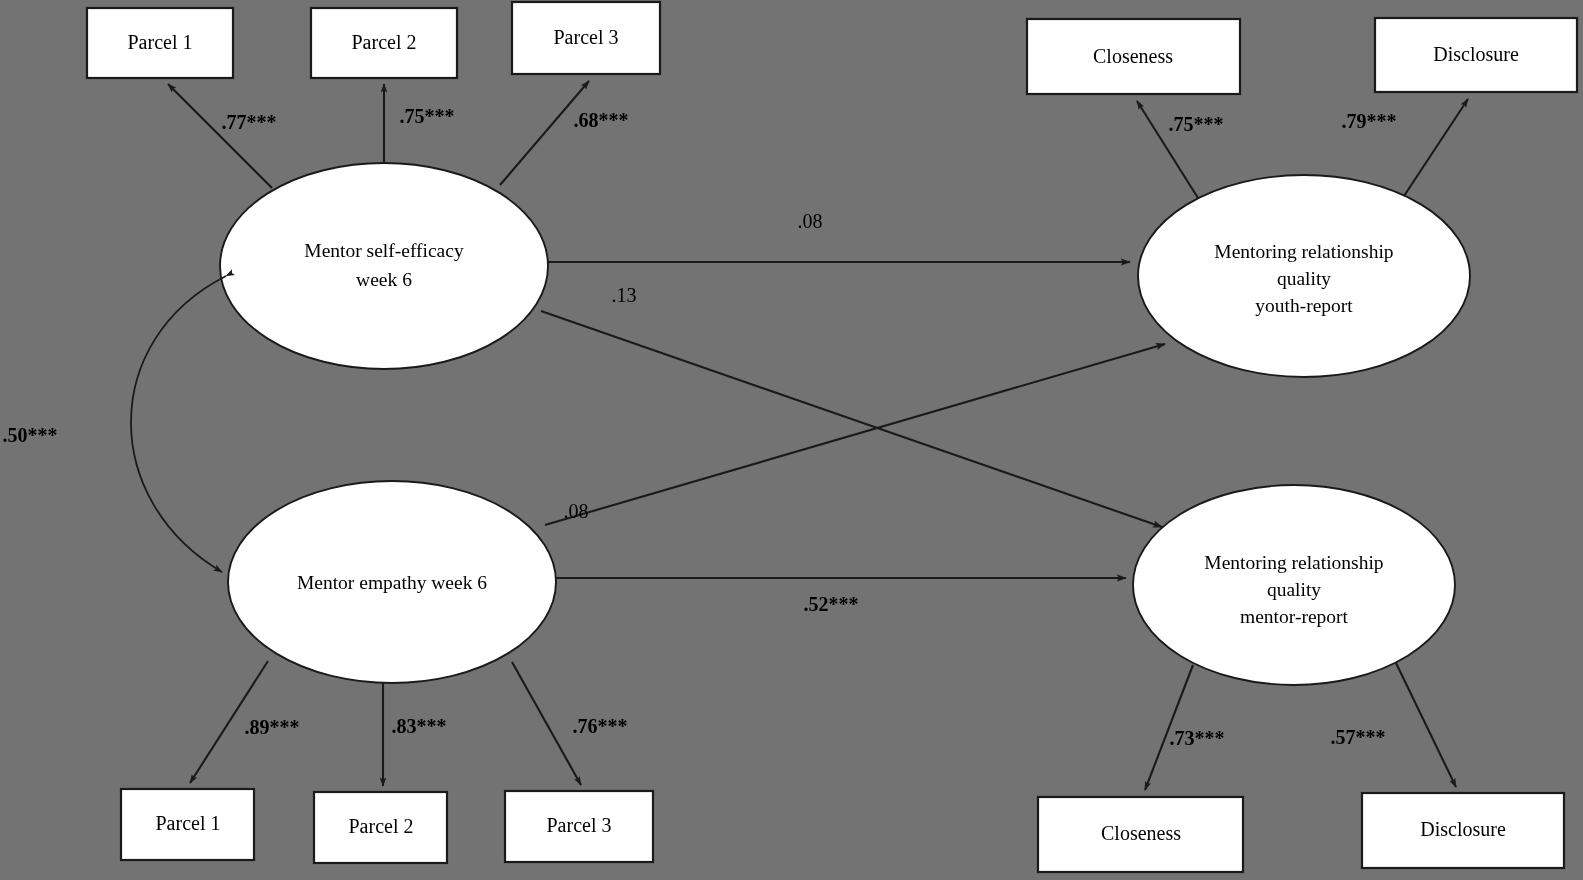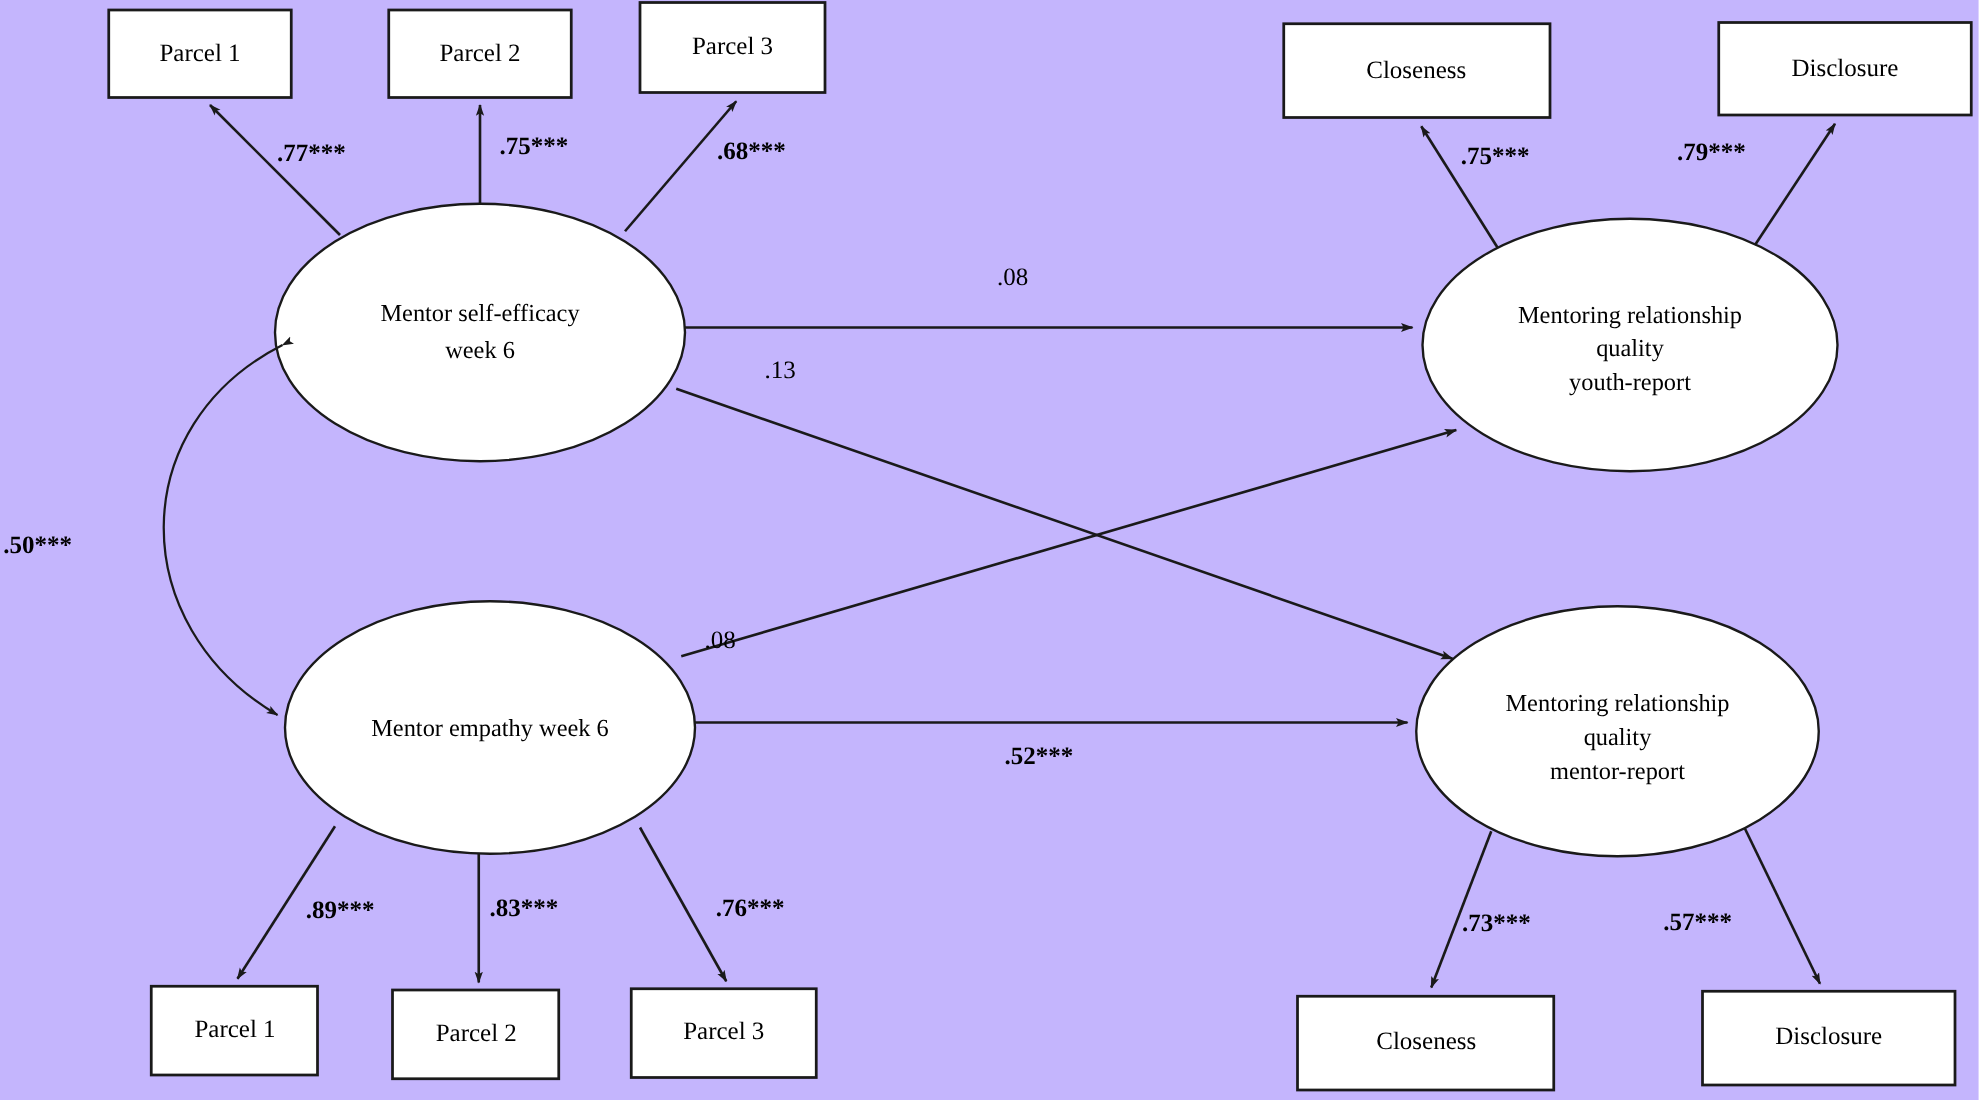--- a/index.html
+++ b/index.html
@@ -4,21 +4,21 @@
 <style>
   html, body {
     margin: 0;
     padding: 0;
     background: #ffffff;
   }
   #canvas {
     position: relative;
     width: 1583px;
     height: 880px;
-    background: #c4b5fd;
+    background: #737373;
     overflow: hidden;
   }
   svg#diagram {
     display: block;
     width: 1583px;
     height: 880px;
     font-family: "Liberation Serif", "DejaVu Serif", serif;
   }
   .node-shape {
     fill: #ffffff;

